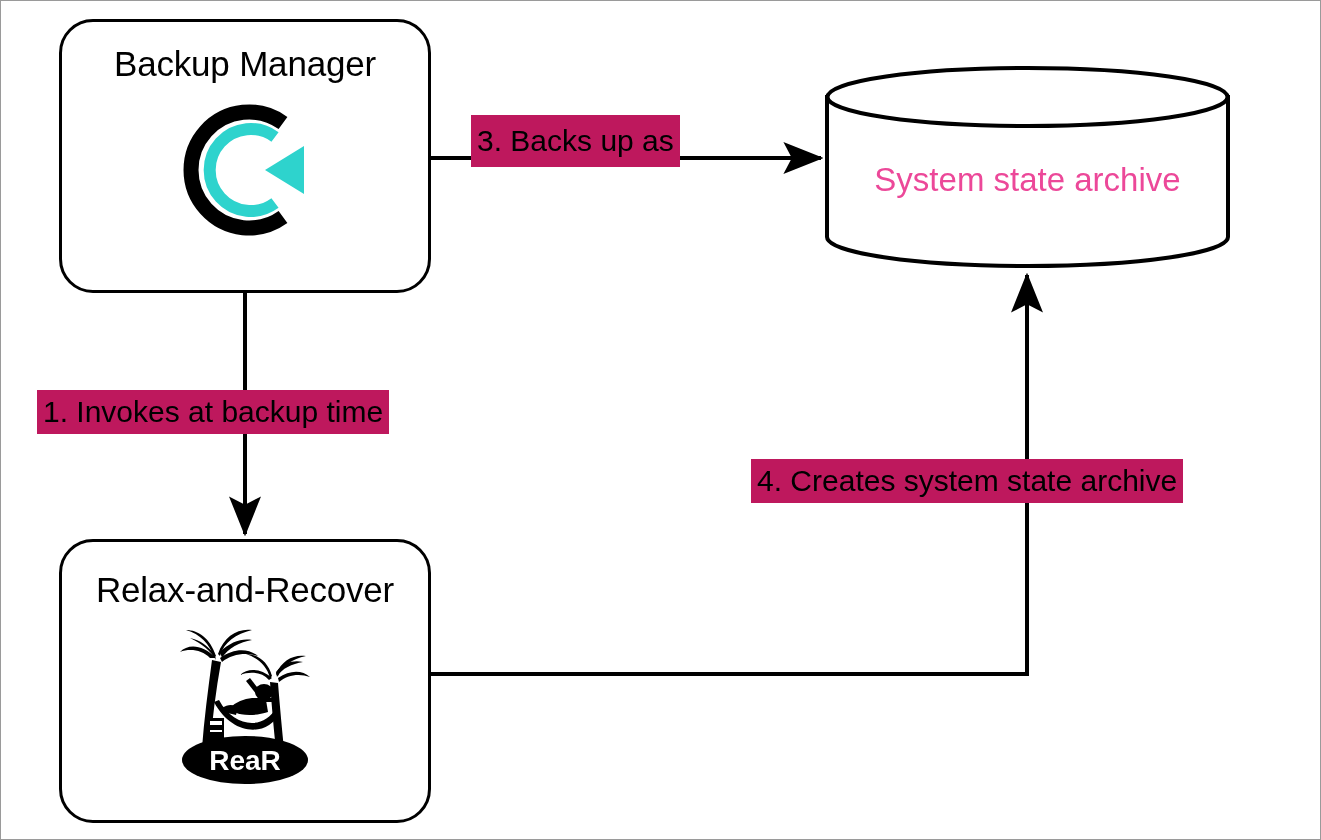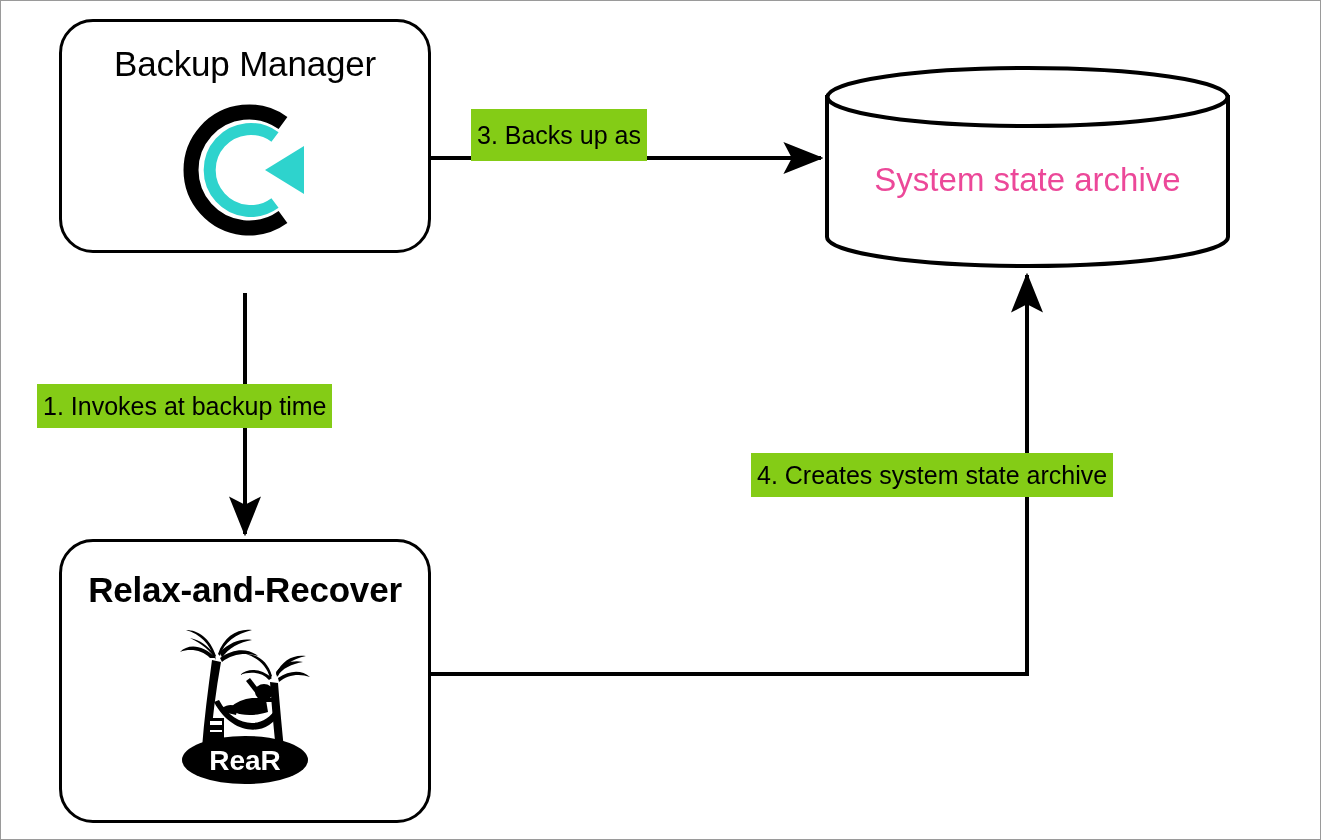--- a/index.html
+++ b/index.html
@@ -37,37 +37,37 @@
     border: 3px solid #000000;
     border-radius: 34px;
     display: flex;
     flex-direction: column;
     align-items: center;
   }
   #node-backup-manager {
     left: 58px;
     top: 18px;
     width: 372px;
-    height: 234px;
+    height: 274px;
   }
   #node-rear {
     left: 58px;
     top: 538px;
     width: 372px;
     height: 284px;
   }
   .node-title {
     font-size: 35px;
     line-height: 40px;
     color: #000000;
     white-space: nowrap;
     letter-spacing: -0.2px;
   }
   #node-backup-manager .node-title { margin-top: 22px; }
-  #node-rear .node-title { margin-top: 28px; font-weight: bold; }
+  #node-rear .node-title { margin-top: 28px; }
 
   .node-logo {
     margin-top: 6px;
     display: block;
   }
   #node-rear .node-logo { margin-top: 10px; }
 
   
   #node-archive {
     position: absolute;
@@ -94,26 +94,27 @@
     color: #ec4899;
     white-space: nowrap;
     padding-top: 26px;
     box-sizing: border-box;
   }
 
   
   .edge-label {
     position: absolute;
     color: #000000;
-    background: #84cc16;
-    font-size: 25px;
+    background: #be185d;
+    font-size: 30px;
     line-height: 44px;
     white-space: nowrap;
     text-align: center;
     padding: 0 6px;
+    margin-top: 6px;
   }
   #label-1 {
     left: 36px;
     top: 383px;
   }
   #label-2 {
     left: 750px;
     top: 452px;
   }
   #label-3 {

